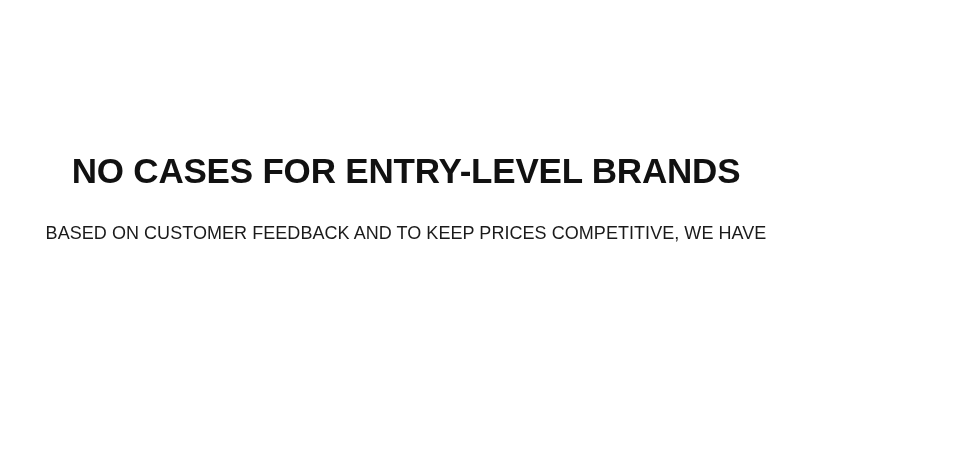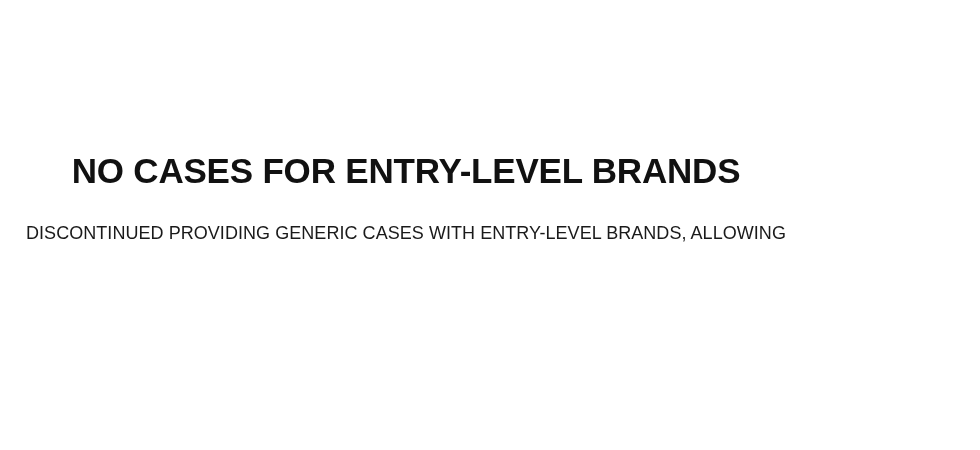--- a/index.html
+++ b/index.html
@@ -57,17 +57,17 @@
 </style>
 </head>
 <body>
 
 <div class="banner">
   <div class="content-block">
 
     <h1 class="headline">NO CASES FOR ENTRY-LEVEL BRANDS</h1>
 
     <p class="subcopy">
-      <span class="subcopy-line">DISCONTINUED PROVIDING GENERIC CASES WITH ENTRY-LEVEL BRANDS, ALLOWING</span>
+      <span class="subcopy-line">BASED ON CUSTOMER FEEDBACK AND TO KEEP PRICES COMPETITIVE, WE HAVE</span>
     </p>
 
   </div>
 </div>
 
 </body></html>

